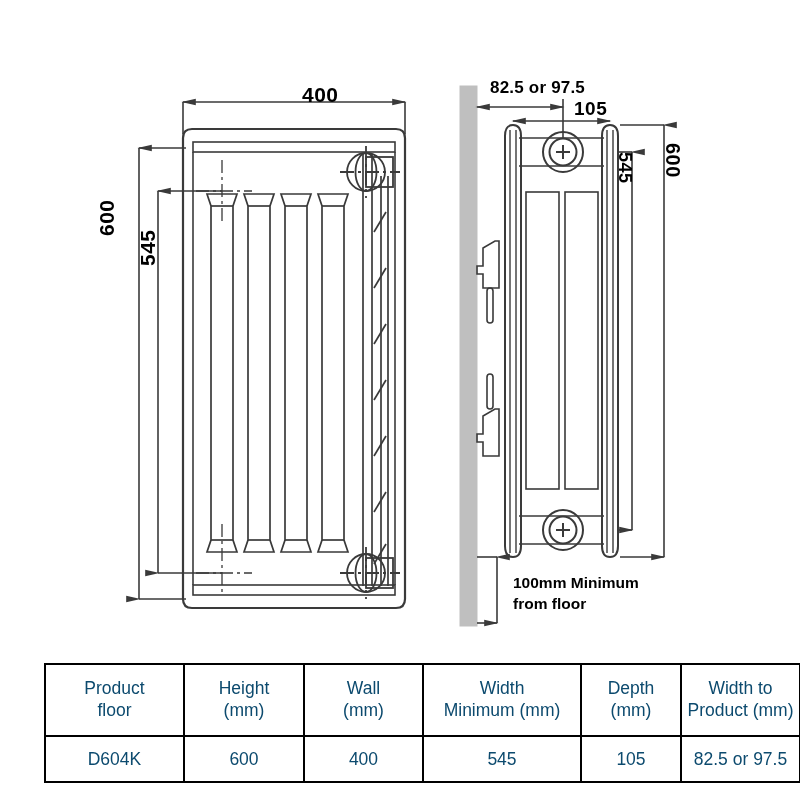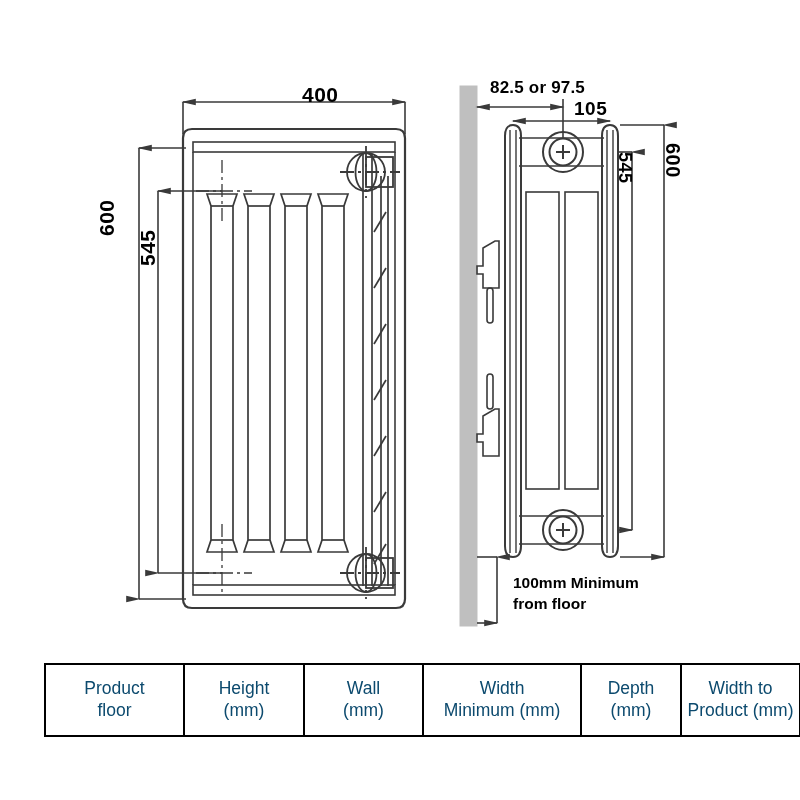--- a/index.html
+++ b/index.html
@@ -342,16 +342,24 @@
         </td>
         <td class="c4">
           <span class="cellline">Depth</span>
           <span class="cellline">(mm)</span>
         </td>
         <td class="c5">
           <span class="cellline">Width to</span>
           <span class="cellline">Product (mm)</span>
         </td>
       </tr>
+      <tr class="value-row">
+        <td class="c0">D604K</td>
+        <td class="c1">600</td>
+        <td class="c2">400</td>
+        <td class="c3">545</td>
+        <td class="c4">105</td>
+        <td class="c5">82.5 or 97.5</td>
+      </tr>
     </tbody>
   </table>
 
 </div>
 
 </body></html>

